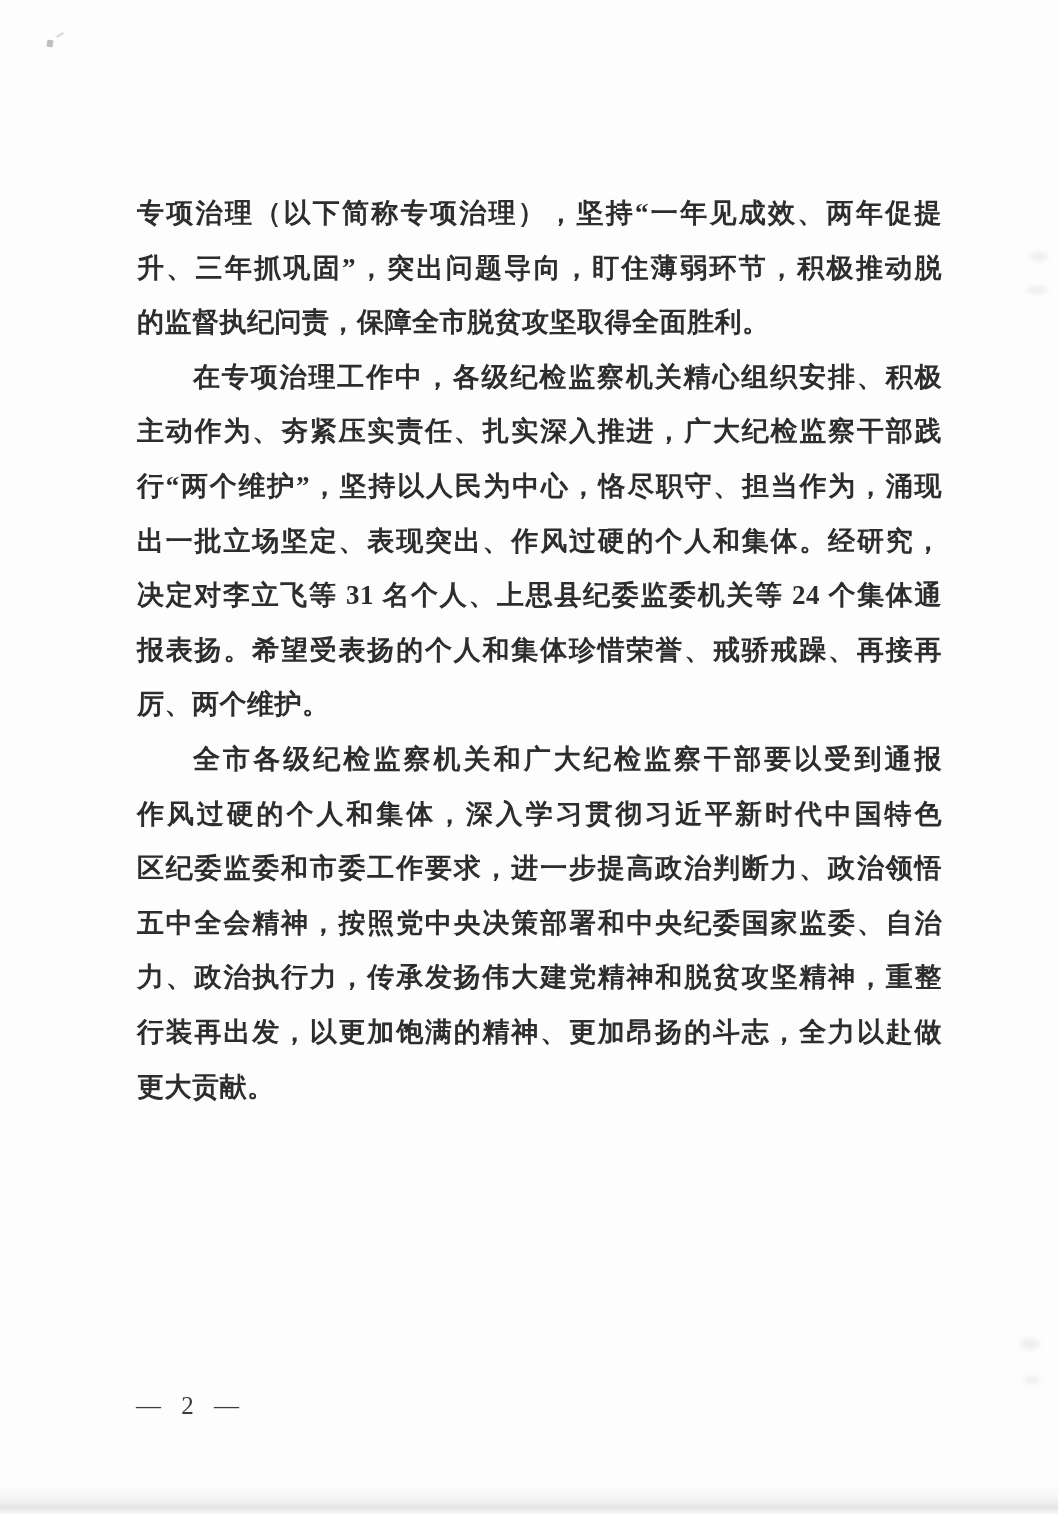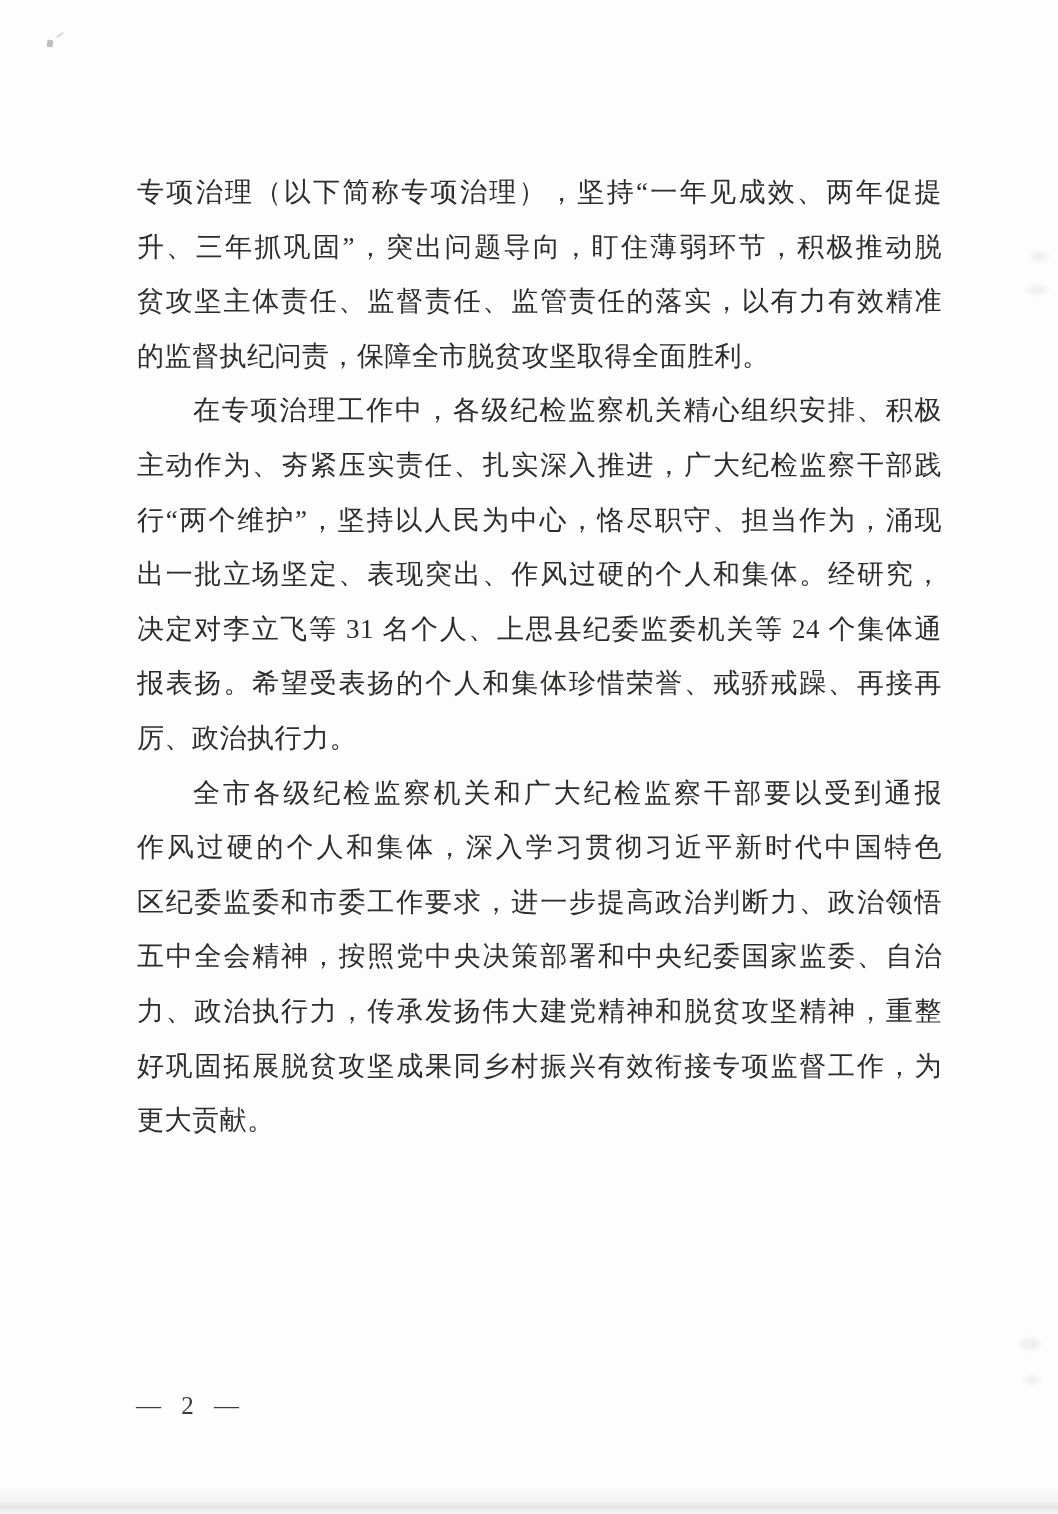--- a/index.html
+++ b/index.html
@@ -15,22 +15,23 @@
     font-family: "Liberation Serif", "DejaVu Serif", serif;
   }
   .page {
     position: absolute;
     inset: 0;
   }
   
   .doc-body {
     position: absolute;
     left: 137px;
-    top: 165px;
+    top: 186px;
     width: 805px;
+    font-weight: bold;
   }
   .line {
     font-size: 27px;
     line-height: 54.6px;
     height: 54.6px;
     color: var(--ink, #2e2d2c);
     text-align: justify;
     text-align-last: justify;
     text-justify: inter-character;
     letter-spacing: 0.5px;
@@ -100,39 +101,38 @@
 <body style="--paper: #fdfdfd; --ink: #2e2d2c;">
 
 <div class="page">
   <div class="speck"></div>
   <div class="speck-tick"></div>
 
   <main class="doc-body" id="doc-body">
       <div>
         <div class="line">专项治理（以下简称专项治理），坚持“一年见成效、两年促提</div>
         <div class="line">升、三年抓巩固”，突出问题导向，盯住薄弱环节，积极推动脱</div>
-        <div class="line">贫攻坚主体责任、监督责任、监管责任的落实，以有力有效精准</div>
         <div class="line para-end">的监督执纪问责，保障全市脱贫攻坚取得全面胜利。</div>
       </div>
       <div>
         <div class="line indent">在专项治理工作中，各级纪检监察机关精心组织安排、积极</div>
         <div class="line">主动作为、夯紧压实责任、扎实深入推进，广大纪检监察干部践</div>
         <div class="line">行“两个维护”，坚持以人民为中心，恪尽职守、担当作为，涌现</div>
         <div class="line">出一批立场坚定、表现突出、作风过硬的个人和集体。经研究，</div>
         <div class="line">决定对李立飞等 31 名个人、上思县纪委监委机关等 24 个集体通</div>
         <div class="line">报表扬。希望受表扬的个人和集体珍惜荣誉、戒骄戒躁、再接再</div>
-        <div class="line para-end">厉、政治执行力。</div>
+        <div class="line para-end">厉、两个维护。</div>
       </div>
       <div>
         <div class="line indent">全市各级纪检监察机关和广大纪检监察干部要以受到通报</div>
         <div class="line">作风过硬的个人和集体，深入学习贯彻习近平新时代中国特色</div>
         <div class="line">区纪委监委和市委工作要求，进一步提高政治判断力、政治领悟</div>
         <div class="line">五中全会精神，按照党中央决策部署和中央纪委国家监委、自治</div>
         <div class="line">力、政治执行力，传承发扬伟大建党精神和脱贫攻坚精神，重整</div>
-        <div class="line">好巩固拓展脱贫攻坚成果同乡村振兴有效衔接专项监督工作，为</div>
+        <div class="line">行装再出发，以更加饱满的精神、更加昂扬的斗志，全力以赴做</div>
         <div class="line para-end">更大贡献。</div>
       </div>
     </main>
 
   <div class="footer">— 2 —</div>
 
   <div class="smudge s1"></div>
   <div class="smudge s2"></div>
   <div class="smudge s3"></div>
   <div class="smudge s4"></div>

